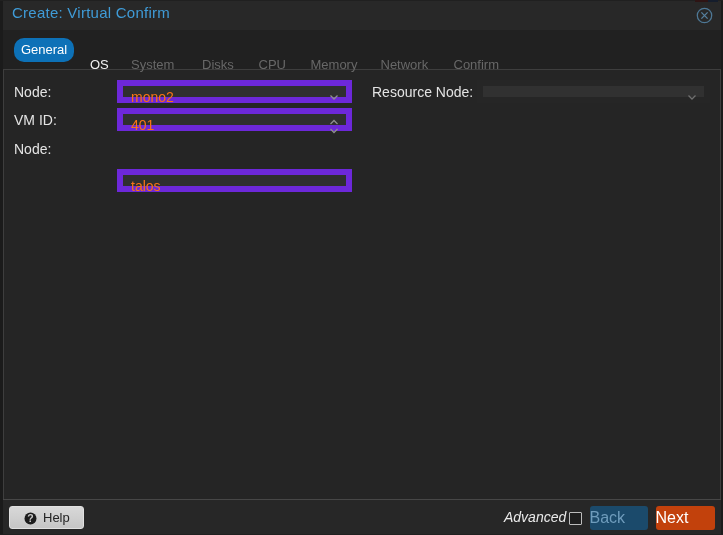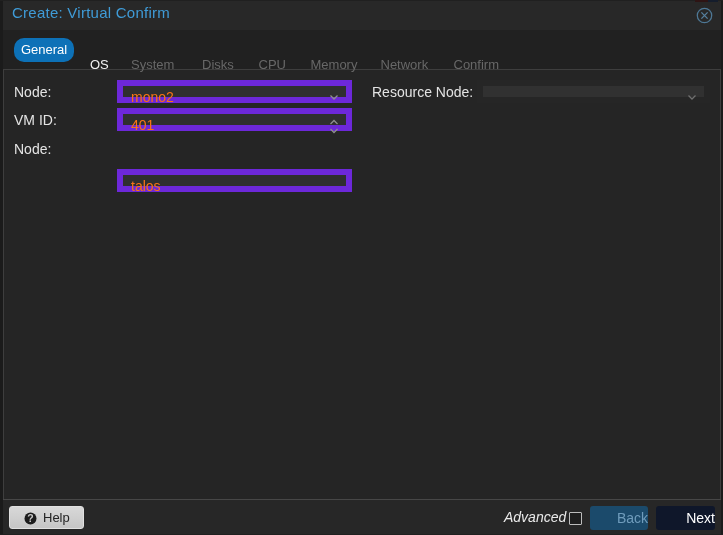--- a/index.html
+++ b/index.html
@@ -25,23 +25,23 @@
   .field { background:#2f2f2f; border:6px solid #6d28d9; height:23px; font-size:14px;
            color:#f97316; line-height:22px; padding-left:8px; }
   .field.dis { background:#313131; border-color:#262626; }
   .chev { position:absolute; right:7px; }
   
   .toolbar { left:0px; top:500px; width:723px; height:35px; background:#272727; border-top:1px solid #474747; top:499px; height:36px; }
   .helpbtn { left:9px; top:506px; width:75px; height:23px; background:linear-gradient(#d8d8d8,#c6c6c6);
              border:1px solid #e0e0e0; border-radius:3px; color:#242424; font-size:13px; }
   .adv { font-size:14px; color:#eaeaea; left:504px; top:509px;font-style:italic; }
   .chk { left:569px; top:512px; width:13px; height:13px; border:1.5px solid #bdbdbd; border-radius:1px; background:#1f1f1f; }
-  .btn { top:505.5px; height:24px; border-radius:3px; font-size:14px; text-align:right; line-height:24px; }
+  .btn { top:505.5px; height:24px; border-radius:3px; font-size:16px; text-align:left; line-height:24px; }
   .back { left:589.5px; width:58.5px; background:#1b4a6b; color:#6f9cbc; }
-  .next { left:655.5px; width:59.5px; background:#0f172a; color:#ffffff; }
+  .next { left:655.5px; width:59.5px; background:#c2410c; color:#ffffff; }
 </style>
 </head>
 <body>
   <div class="abs title">Create: Virtual Confirm</div>
 
   <svg class="abs" style="left:695px; top:6px;" width="19" height="19" viewBox="0 0 19 19">
     <circle cx="9.5" cy="9.5" r="7.2" fill="none" stroke="#4e7896" stroke-width="1.25"></circle>
     <path d="M6.4 6.4 L12.6 12.6 M12.6 6.4 L6.4 12.6" stroke="#56809f" stroke-width="1.3" fill="none"></path>
   </svg>
 

